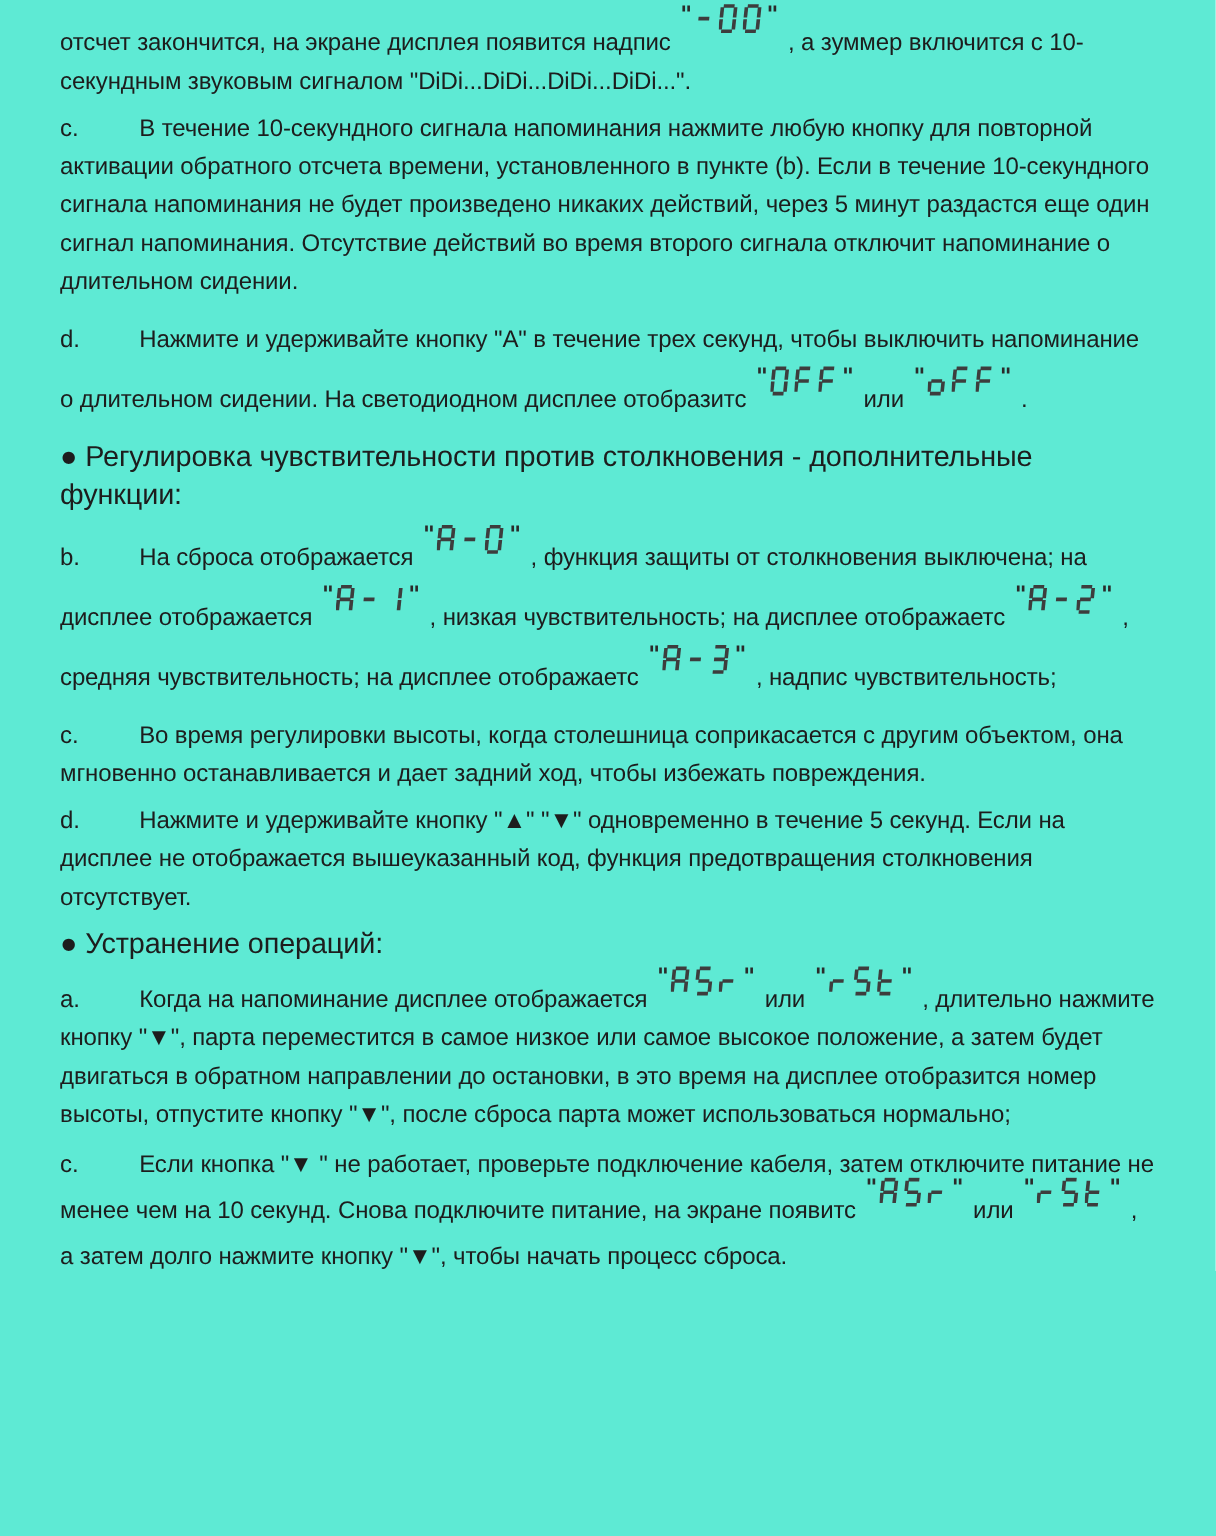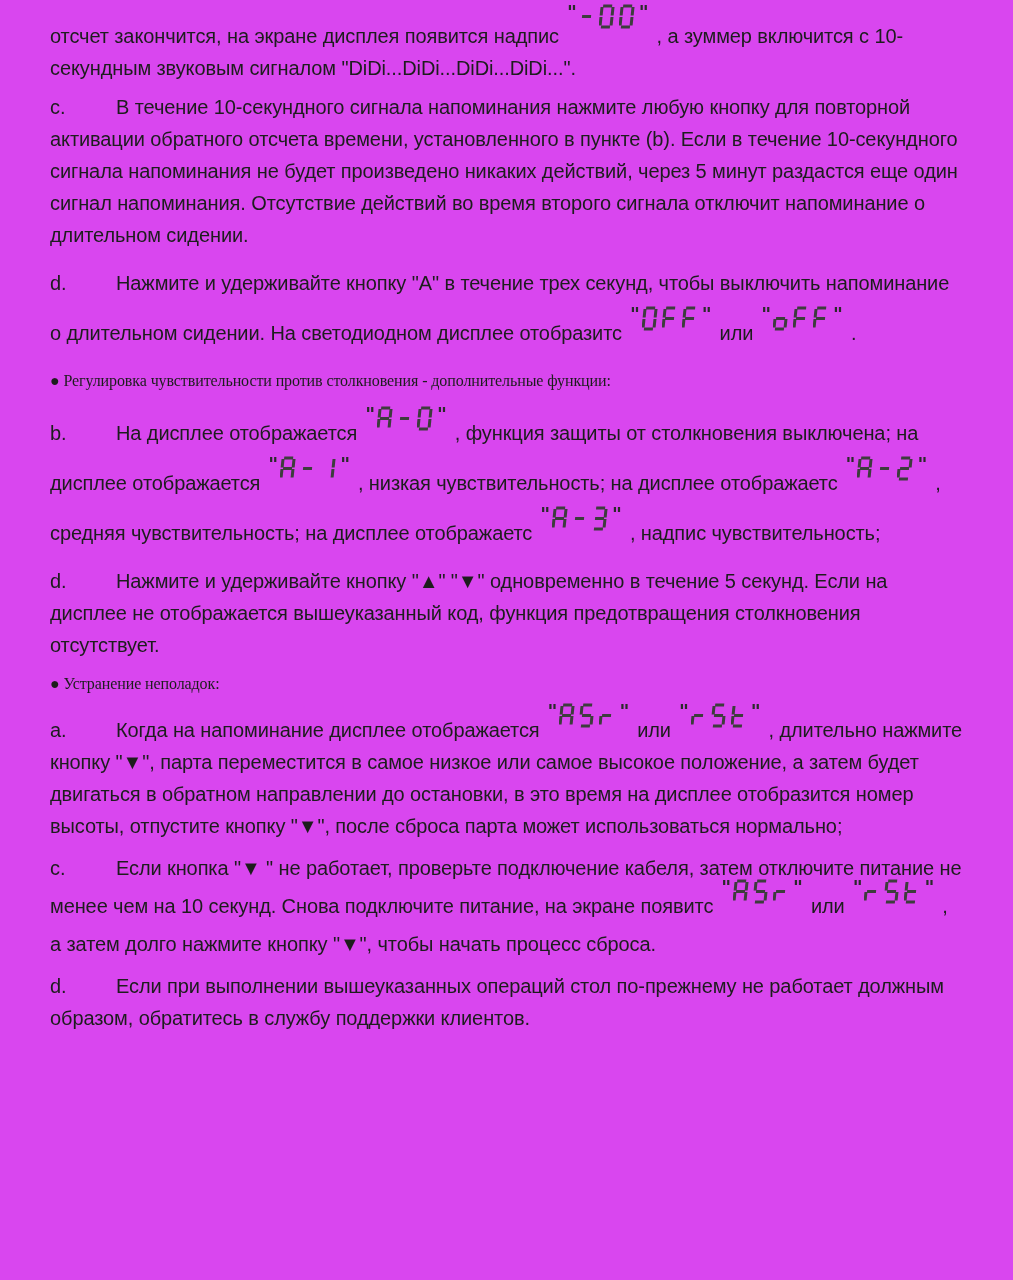--- a/index.html
+++ b/index.html
@@ -12,37 +12,36 @@
     height: 1280px;
     overflow: hidden;
     font-family: "Liberation Sans", sans-serif;
     color: #1d1d1d;
   }
   .page {
     box-sizing: border-box;
     width: 1013px;
     height: 1280px;
     padding: 20px 50px 0 50px;
-    background: #d946ef;
+    background: #5eead4;
   }
   .para {
     margin: 0 0 7px 0;
     font-size: 20px;
     line-height: 32px;
     letter-spacing: -0.1px;
     text-align: left;
   }
   .tall  { line-height: 50px; }
   .mid   { line-height: 38px; }
   .section-header {
     margin: 4px 0 11px 0;
-    font-size: 16px;
+    font-size: 24px;
     line-height: 32px;
     letter-spacing: -0.1px;
-    font-family: Liberation Serif, serif;
   }
   .marker {
     display: inline-block;
     width: 66px;
   }
   .ledwrap {
     display: inline-block;
     white-space: nowrap;
     transform: translateY(-12px);
     margin: 0 7px;
@@ -136,21 +135,21 @@
               <rect x="2.5" y="0" width="9" height="3"></rect>
               <rect x="0" y="12.5" width="3" height="8.5"></rect>
               <rect x="0" y="2.5" width="3" height="8.5"></rect>
               <rect x="2.5" y="10.5" width="9" height="3"></rect>
             </g>
           </svg></span><span class="q">"</span></span><span>.</span></p>
 
   <p class="section-header">● Регулировка чувствительности против столкновения - дополнительные функции:</p>
 
 
-  <p class="para tall"><span class="marker">b.</span><span>На дисплее отображается</span><span class="ledwrap"><span class="q">"</span><span class="led"><svg width="18" height="25" viewBox="-3 0 18 24">
+  <p class="para tall"><span class="marker">b.</span><span>На сброса отображается</span><span class="ledwrap"><span class="q">"</span><span class="led"><svg width="18" height="25" viewBox="-3 0 18 24">
             <g fill="#3d3d3d" transform="translate(-1.2,0) skewX(-6)">
               <rect x="2.5" y="0" width="9" height="3"></rect>
               <rect x="11" y="2.5" width="3" height="8.5"></rect>
               <rect x="11" y="12.5" width="3" height="8.5"></rect>
               <rect x="0" y="12.5" width="3" height="8.5"></rect>
               <rect x="0" y="2.5" width="3" height="8.5"></rect>
               <rect x="2.5" y="10.5" width="9" height="3"></rect>
             </g>
           </svg><svg width="18" height="25" viewBox="-3 0 18 24">
             <g fill="#3d3d3d" transform="translate(-1.2,0) skewX(-6)">
@@ -220,24 +219,25 @@
           </svg><svg width="18" height="25" viewBox="-3 0 18 24">
             <g fill="#3d3d3d" transform="translate(-1.2,0) skewX(-6)">
               <rect x="2.5" y="0" width="9" height="3"></rect>
               <rect x="11" y="2.5" width="3" height="8.5"></rect>
               <rect x="11" y="12.5" width="3" height="8.5"></rect>
               <rect x="2.5" y="21" width="9" height="3"></rect>
               <rect x="2.5" y="10.5" width="9" height="3"></rect>
             </g>
           </svg></span><span class="q">"</span></span><span>, надпис чувствительность;</span></p>
 
+  <p class="para"><span class="marker">c.</span><span>Во время регулировки высоты, когда столешница соприкасается с другим объектом, она мгновенно останавливается и дает задний ход, чтобы избежать повреждения.</span></p>
 
   <p class="para"><span class="marker">d.</span><span>Нажмите и удерживайте кнопку "▲" "▼" одновременно в течение 5 секунд. Если на дисплее не отображается вышеуказанный код, функция предотвращения столкновения отсутствует.</span></p>
 
-  <p class="section-header">● Устранение неполадок:</p>
+  <p class="section-header">● Устранение операций:</p>
 
   <p class="para" style="margin-top:14px"><span class="marker">a.</span><span>Когда на напоминание дисплее отображается</span><span class="ledwrap"><span class="q">"</span><span class="led"><svg width="18" height="25" viewBox="-3 0 18 24">
             <g fill="#3d3d3d" transform="translate(-1.2,0) skewX(-6)">
               <rect x="2.5" y="0" width="9" height="3"></rect>
               <rect x="11" y="2.5" width="3" height="8.5"></rect>
               <rect x="11" y="12.5" width="3" height="8.5"></rect>
               <rect x="0" y="12.5" width="3" height="8.5"></rect>
               <rect x="0" y="2.5" width="3" height="8.5"></rect>
               <rect x="2.5" y="10.5" width="9" height="3"></rect>
             </g>
@@ -314,15 +314,14 @@
             </g>
           </svg><svg width="18" height="25" viewBox="-3 0 18 24">
             <g fill="#3d3d3d" transform="translate(-1.2,0) skewX(-6)">
               <rect x="2.5" y="21" width="9" height="3"></rect>
               <rect x="0" y="12.5" width="3" height="8.5"></rect>
               <rect x="0" y="2.5" width="3" height="8.5"></rect>
               <rect x="2.5" y="10.5" width="9" height="3"></rect>
             </g>
           </svg></span><span class="q">"</span></span><span>, а затем долго нажмите кнопку "▼", чтобы начать процесс сброса.</span></p>
 
-  <p class="para"><span class="marker">d.</span><span>Если при выполнении вышеуказанных операций стол по-прежнему не работает должным образом, обратитесь в службу поддержки клиентов.</span></p>
 
 </div>
 
 </body></html>

